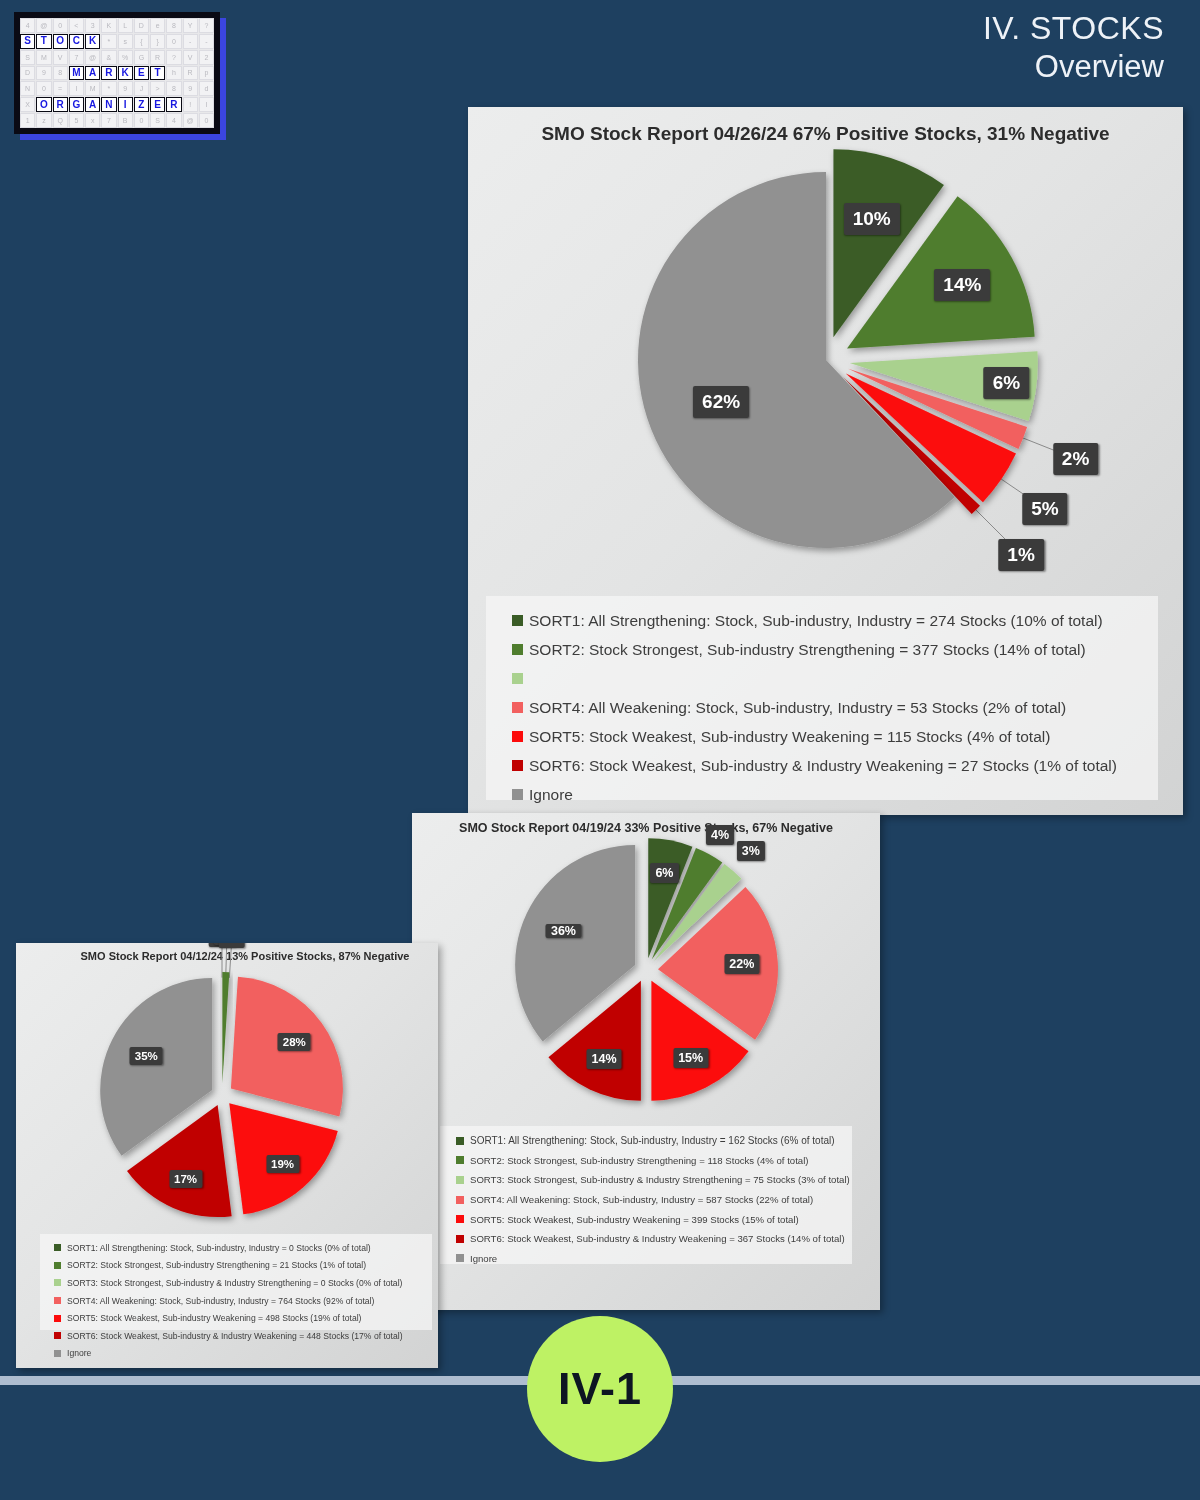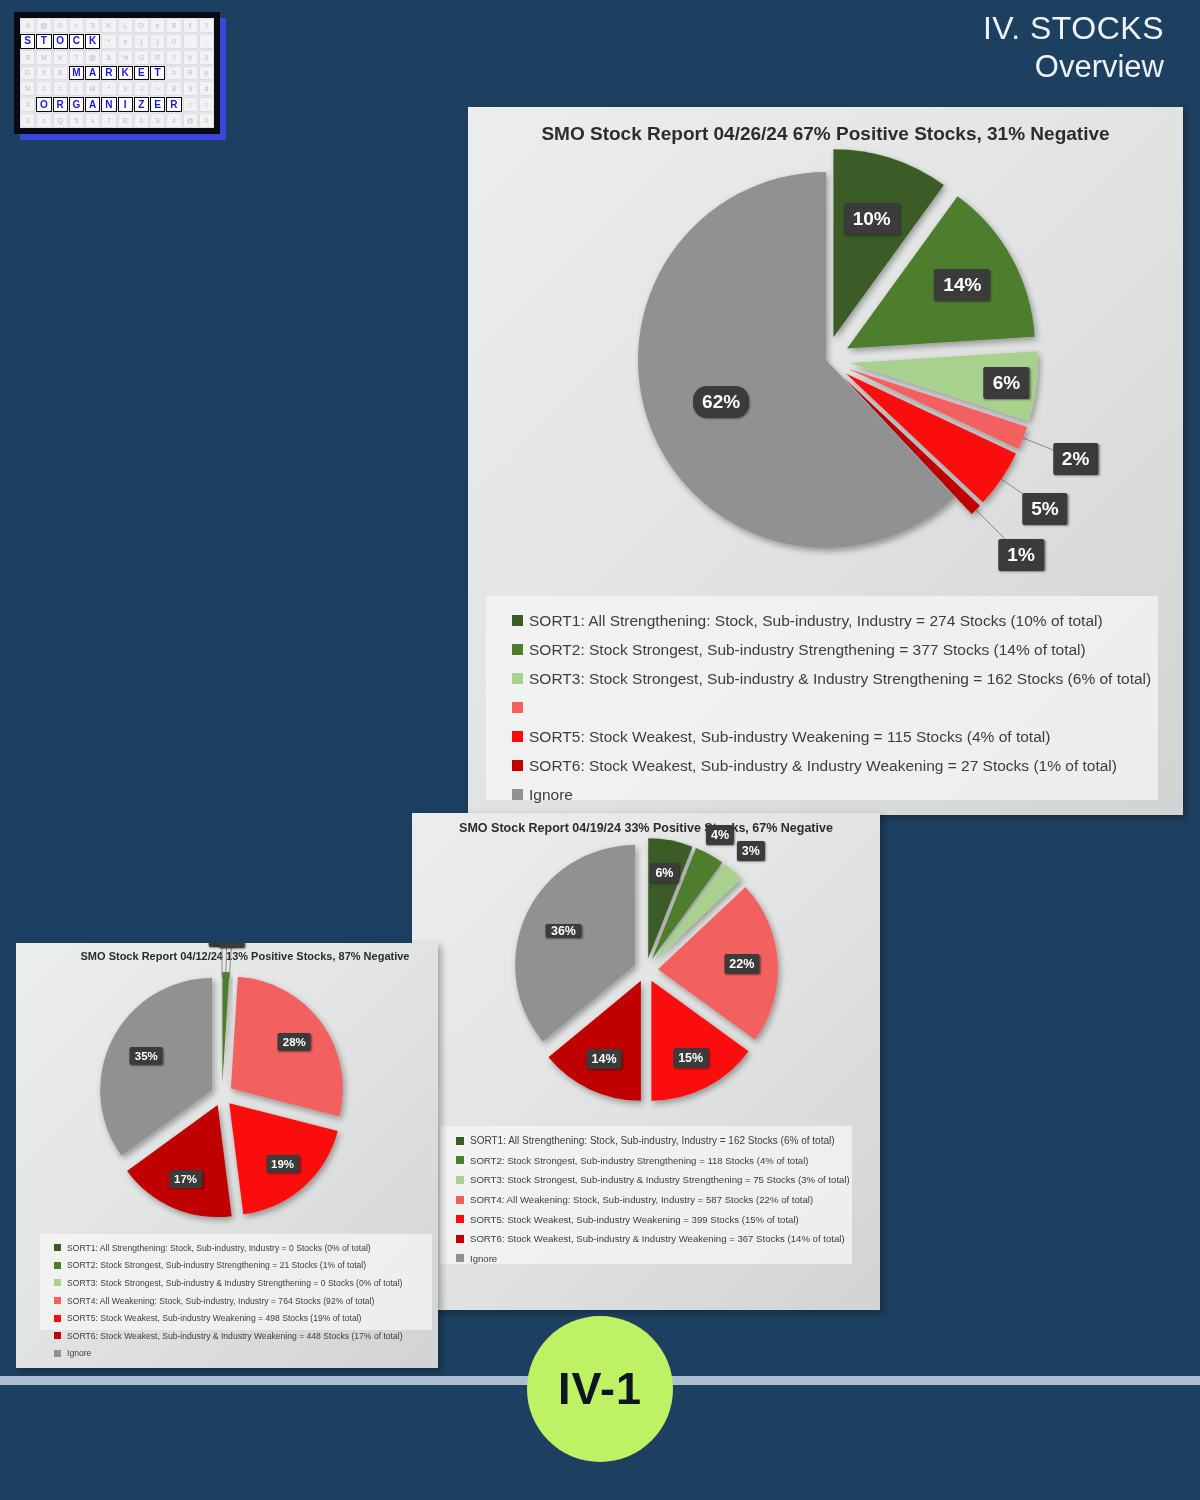--- a/index.html
+++ b/index.html
@@ -213,36 +213,36 @@
           <path d="M 377.84993378258946 266.49000106845114 L 547.9574196462011 346.5365078826848 A 188 188 0 0 1 514.8960357378148 395.1848569830446 Z" fill="#fc0b0b" filter="url(#sh0)"></path>
           <path d="M 374.97056274847716 269.97056274847716 L 512.0166647037025 398.6654186630706 A 188 188 0 0 1 503.6654186630706 407.01666470370253 Z" fill="#c00000" filter="url(#sh0)"></path>
           <path d="M 358 253 L 486.69485591459346 390.04610195522537 A 188 188 0 1 1 357.99999999999994 65 Z" fill="#919191" filter="url(#sh0)"></path>
         </svg>
         <div class="dlabel" style="left: 403.759px; top: 112.168px; font-size: 19px; padding: 5px 9px;">10%</div>
         <div class="dlabel" style="left: 494.353px; top: 178.039px; font-size: 19px; padding: 5px 9px;">14%</div>
         <div class="dlabel" style="left: 538.486px; top: 275.801px; font-size: 19px; padding: 5px 9px;">6%</div>
         <div class="dlabel" style="left: 607.552px; top: 351.805px; font-size: 19px; padding: 5px 9px;">2%</div>
         <div class="dlabel" style="left: 576.879px; top: 401.75px; font-size: 19px; padding: 5px 9px;">5%</div>
         <div class="dlabel" style="left: 553.105px; top: 448.105px; font-size: 19px; padding: 5px 9px;">1%</div>
-        <div class="dlabel" style="left: 253.121px; top: 294.524px; font-size: 19px; padding: 5px 9px; border-radius: 14px;">62%</div>
+        <div class="dlabel" style="left: 253.121px; top: 294.524px; font-size: 19px; padding: 5px 9px;">62%</div>
         <div class="legend-box" style="left: 18px; top: 489px; width: 672px; height: 204px; padding: 10px 0px 0px 26px;">
           <div class="legend-row" style="height: 29px;">
             <span class="lg-swatch" style="width: 11px; height: 11px; background: rgb(58, 92, 38); margin-right: 6px;"></span>
             <span class="lg-text" style="font-size: 15.5px;">SORT1: All Strengthening: Stock, Sub-industry, Industry = 274 Stocks (10% of total)</span>
           </div>
           <div class="legend-row" style="height: 29px;">
             <span class="lg-swatch" style="width: 11px; height: 11px; background: rgb(79, 125, 46); margin-right: 6px;"></span>
             <span class="lg-text" style="font-size: 15.5px;">SORT2: Stock Strongest, Sub-industry Strengthening = 377 Stocks (14% of total)</span>
           </div>
           <div class="legend-row" style="height: 29px;">
             <span class="lg-swatch" style="width: 11px; height: 11px; background: rgb(169, 209, 142); margin-right: 6px;"></span>
-            <span class="lg-text" style="font-size: 15.5px;">SORT3: Stock Strongest, Sub-industry &amp; Industry Strengthening = 162 Stocks (6% of total)</span>
           </div>
           <div class="legend-row" style="height: 29px;">
             <span class="lg-swatch" style="width: 11px; height: 11px; background: rgb(242, 96, 95); margin-right: 6px;"></span>
+            <span class="lg-text" style="font-size: 15.5px;">SORT4: All Weakening: Stock, Sub-industry, Industry = 53 Stocks (2% of total)</span>
           </div>
           <div class="legend-row" style="height: 29px;">
             <span class="lg-swatch" style="width: 11px; height: 11px; background: rgb(252, 11, 11); margin-right: 6px;"></span>
             <span class="lg-text" style="font-size: 15.5px;">SORT5: Stock Weakest, Sub-industry Weakening = 115 Stocks (4% of total)</span>
           </div>
           <div class="legend-row" style="height: 29px;">
             <span class="lg-swatch" style="width: 11px; height: 11px; background: rgb(192, 0, 0); margin-right: 6px;"></span>
             <span class="lg-text" style="font-size: 15.5px;">SORT6: Stock Weakest, Sub-industry &amp; Industry Weakening = 27 Stocks (1% of total)</span>
           </div>
           <div class="legend-row" style="height: 29px;">

